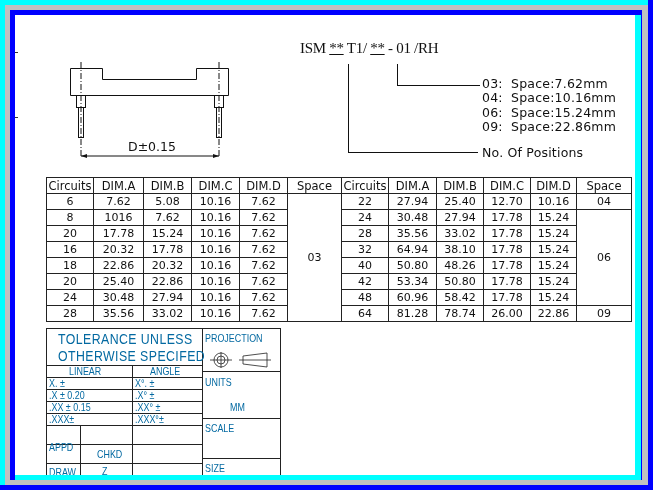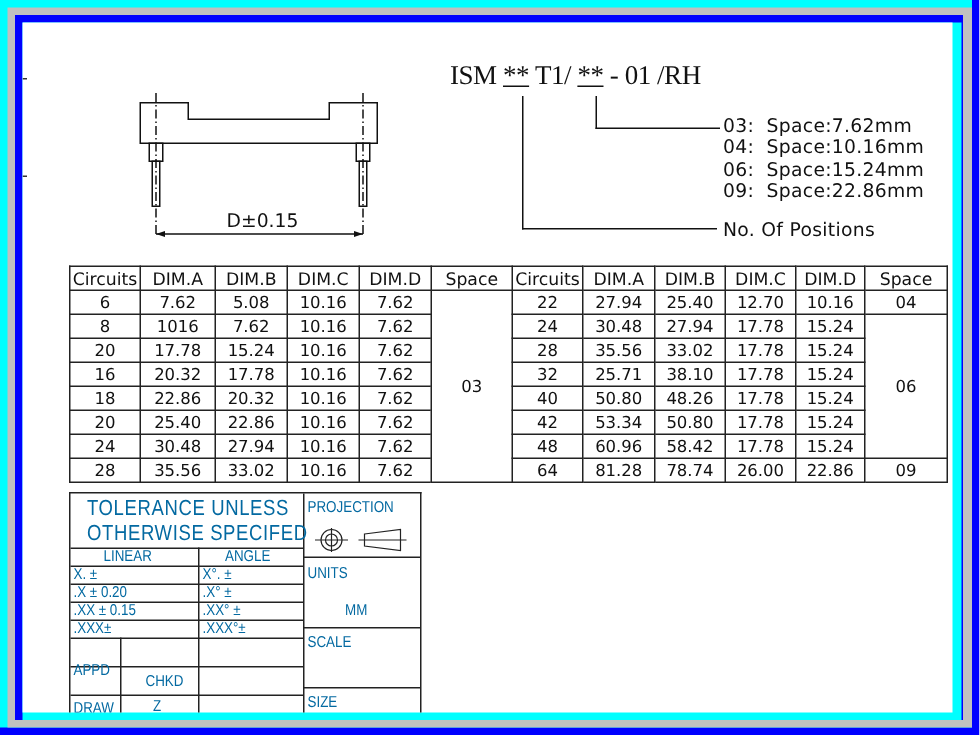--- a/index.html
+++ b/index.html
@@ -6,23 +6,23 @@
   body{width:653px;height:490px;position:relative;overflow:hidden;background:#fff;font-family:"DejaVu Sans",sans-serif;}
   .frame{position:absolute;left:0;top:0;width:653px;height:490px;background:#0000ff;}
   .f-cyan-tl{position:absolute;left:0;top:0;width:648px;height:485px;background:#00ffff;}
   .f-grey{position:absolute;left:5px;top:5px;width:643px;height:480px;background:#c0c0c0;}
   .f-blue{position:absolute;left:10px;top:10px;width:632px;height:470px;background:#0000ff;}
   .f-cyan-br{position:absolute;left:15px;top:15px;width:626px;height:465px;background:#00ffff;}
   .page{position:absolute;left:15px;top:15px;width:620px;height:460px;background:#fff;overflow:hidden;}
   .tick{position:absolute;left:0;width:3px;height:1px;background:#333;}
 
   
-  .drawing{position:absolute;left:74px;top:35px;width:175px;height:120px;}
-  
-  .pn{position:absolute;left:285px;top:25px;font-family:"Liberation Serif","DejaVu Serif",serif;font-size:18px;color:#111;white-space:nowrap;letter-spacing:-0.3px;}
+  .drawing{position:absolute;left:51px;top:35px;width:175px;height:120px;}
+  
+  .pn{position:absolute;left:285px;top:25px;font-family:"Liberation Serif","DejaVu Serif",serif;font-size:15px;color:#111;white-space:nowrap;letter-spacing:-0.3px;}
   .legend{position:absolute;font-family:"DejaVu Sans",sans-serif;font-size:12.5px;color:#111;white-space:nowrap;letter-spacing:0.2px;}
   .leader{position:absolute;background:#111;}
 
   
   table.dims{position:absolute;left:31px;top:162px;border-collapse:collapse;font-family:"DejaVu Sans",sans-serif;font-size:11px;color:#111;}
   table.dims td, table.dims th{border:1px solid #222;padding:0;height:15px;line-height:14px;text-align:center;font-weight:normal;}
   table.dims th{font-size:11.5px;}
 
   
   .tb{position:absolute;left:31px;top:313px;width:233px;height:150px;border:1px solid #222;border-bottom:none;font-family:Liberation Sans, sans-serif;color:#0369a1;}
@@ -159,21 +159,21 @@
         <td>17.78</td>
         <td>15.24</td>
       </tr>
       <tr>
         <td>16</td>
         <td>20.32</td>
         <td>17.78</td>
         <td>10.16</td>
         <td>7.62</td>
         <td>32</td>
-        <td>25.71</td>
+        <td>64.94</td>
         <td>38.10</td>
         <td>17.78</td>
         <td>15.24</td>
       </tr>
       <tr>
         <td>18</td>
         <td>22.86</td>
         <td>20.32</td>
         <td>10.16</td>
         <td>7.62</td>

